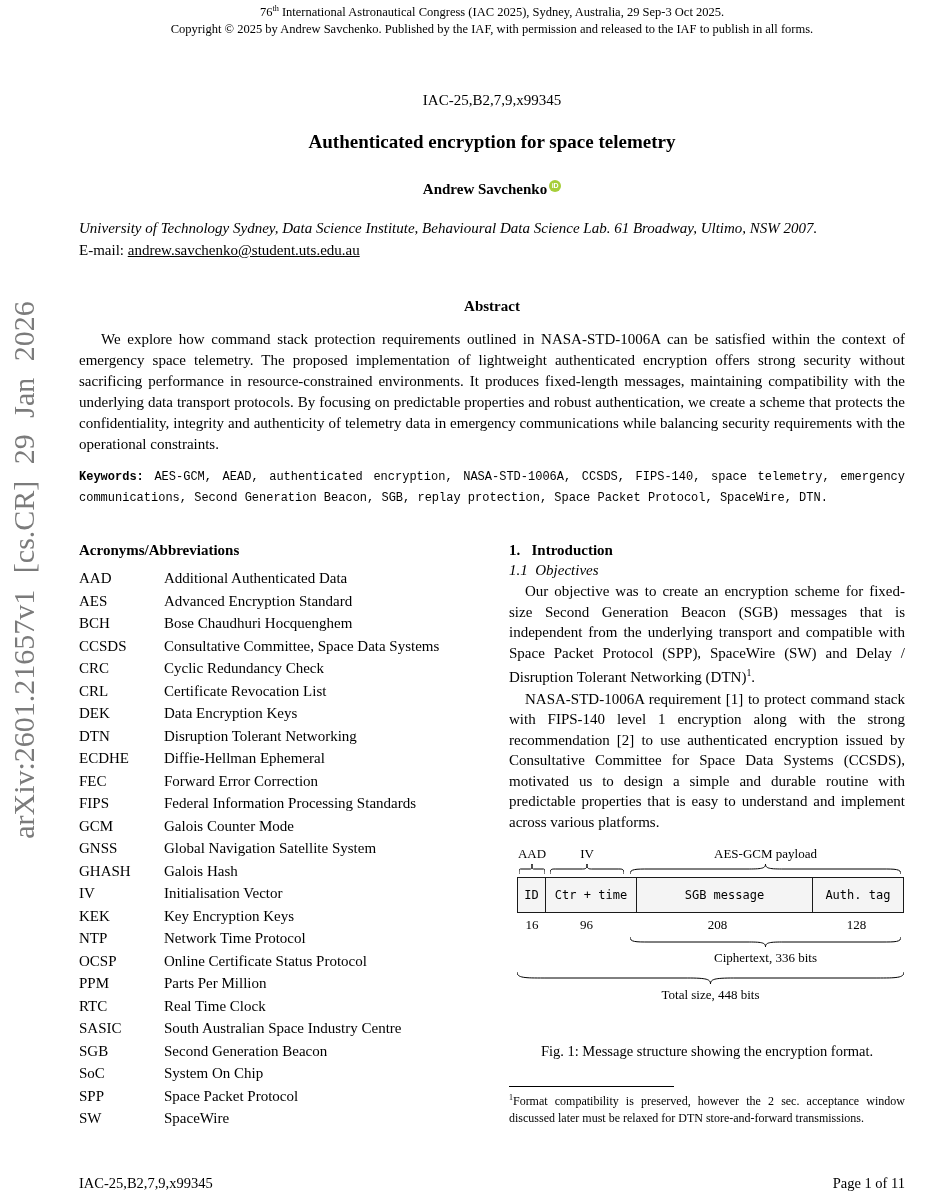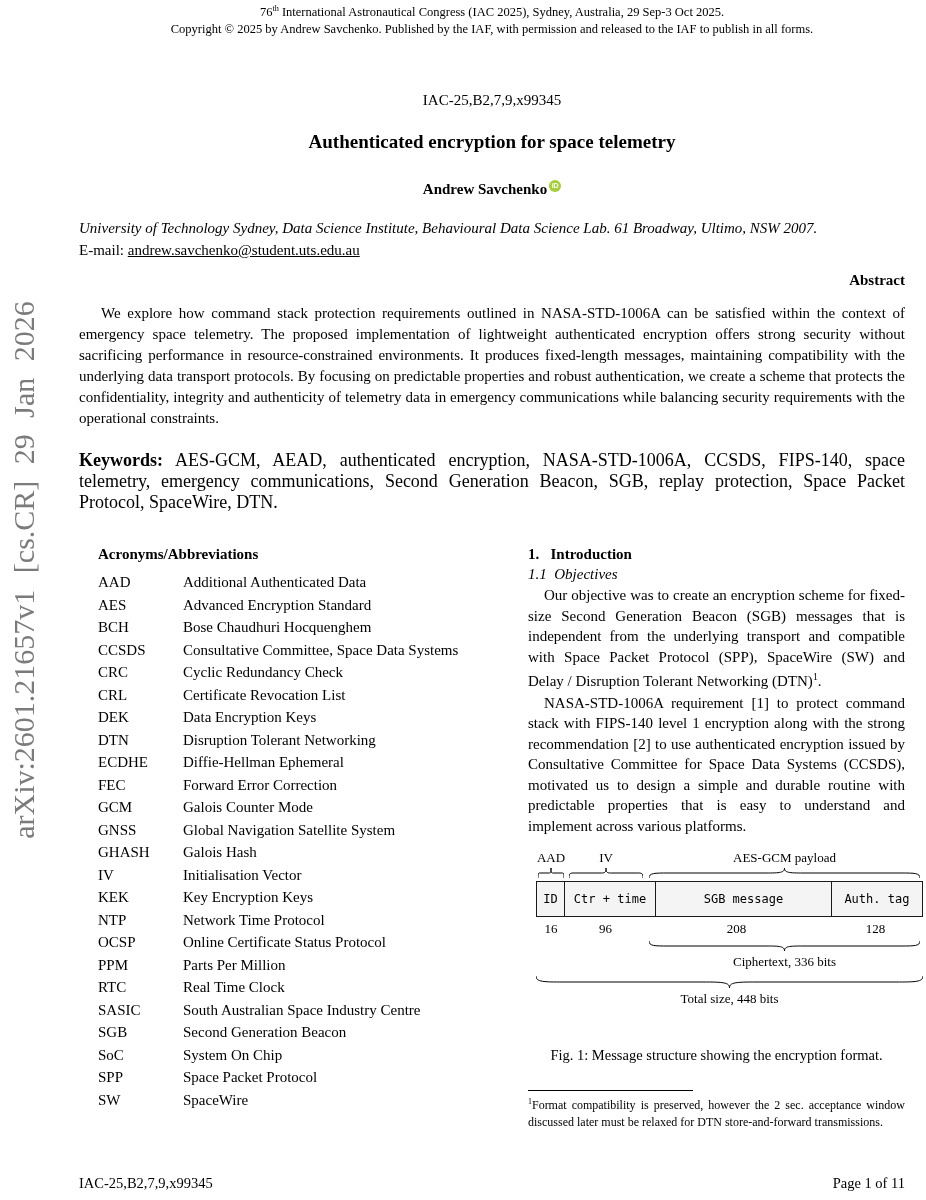--- a/index.html
+++ b/index.html
@@ -15,26 +15,26 @@
   .author{text-align:center;margin-top:27px;font-size:15px;font-weight:bold;}
   .orcid{
     display:inline-block;width:12px;height:12px;border-radius:50%;
     color:#fff;font-family:"Liberation Sans",sans-serif;font-weight:bold;
     font-size:7px;line-height:12px;text-align:center;vertical-align:super;margin-left:2px;
     font-style:normal;
   }
   .affiliation{margin-top:20px;font-size:15px;line-height:1.45;}
   .affiliation .aff-text{font-style:italic;}
   .email-link{color:#000;text-decoration:underline;cursor:pointer;}
-  .abstract-heading{text-align:right;font-weight:bold;font-size:15px;margin-top:11px;}
+  .abstract-heading{text-align:center;font-weight:bold;font-size:15px;margin-top:37px;}
   .abstract{margin-top:14px;font-size:15px;line-height:21px;text-align:justify;text-indent:22px;}
-  .keywords{margin-top:21px;font-size:18px;line-height:21px;text-align:justify;}
+  .keywords{margin-top:12px;font-size:12px;line-height:21px;text-align:justify;font-family:Liberation Mono, monospace;}
   .keywords b{font-weight:bold;}
   .columns{display:flex;gap:30px;margin-top:33px;}
-  .col-left{flex:0 0 400px;width:400px;margin-left:19px;}
+  .col-left{flex:0 0 400px;width:400px;}
   .col-right{flex:1;min-width:0;}
   .acr-heading{font-weight:bold;font-size:15px;margin:0 0 8px 0;}
   .acr-row{display:flex;font-size:15px;line-height:22.5px;}
   .acr-term{flex:0 0 85px;}
   .acr-def{flex:1;}
   .sec-heading{font-weight:bold;font-size:15px;margin:0;}
   .sub-heading{font-style:italic;font-size:15px;margin:3px 0 2px 0;}
   .body-par{font-size:15px;line-height:20.5px;text-align:justify;text-indent:16px;margin:0;}
   .body-par + .body-par{margin-top:1px;}
   sup{font-size:0.66em;}
@@ -146,20 +146,24 @@
           </div>
           <div class="acr-row">
             <span class="acr-term">ECDHE</span>
             <span class="acr-def">Diffie-Hellman Ephemeral</span>
           </div>
           <div class="acr-row">
             <span class="acr-term">FEC</span>
             <span class="acr-def">Forward Error Correction</span>
           </div>
           <div class="acr-row">
+            <span class="acr-term">FIPS</span>
+            <span class="acr-def">Federal Information Processing Standards</span>
+          </div>
+          <div class="acr-row">
             <span class="acr-term">GCM</span>
             <span class="acr-def">Galois Counter Mode</span>
           </div>
           <div class="acr-row">
             <span class="acr-term">GNSS</span>
             <span class="acr-def">Global Navigation Satellite System</span>
           </div>
           <div class="acr-row">
             <span class="acr-term">GHASH</span>
             <span class="acr-def">Galois Hash</span>

